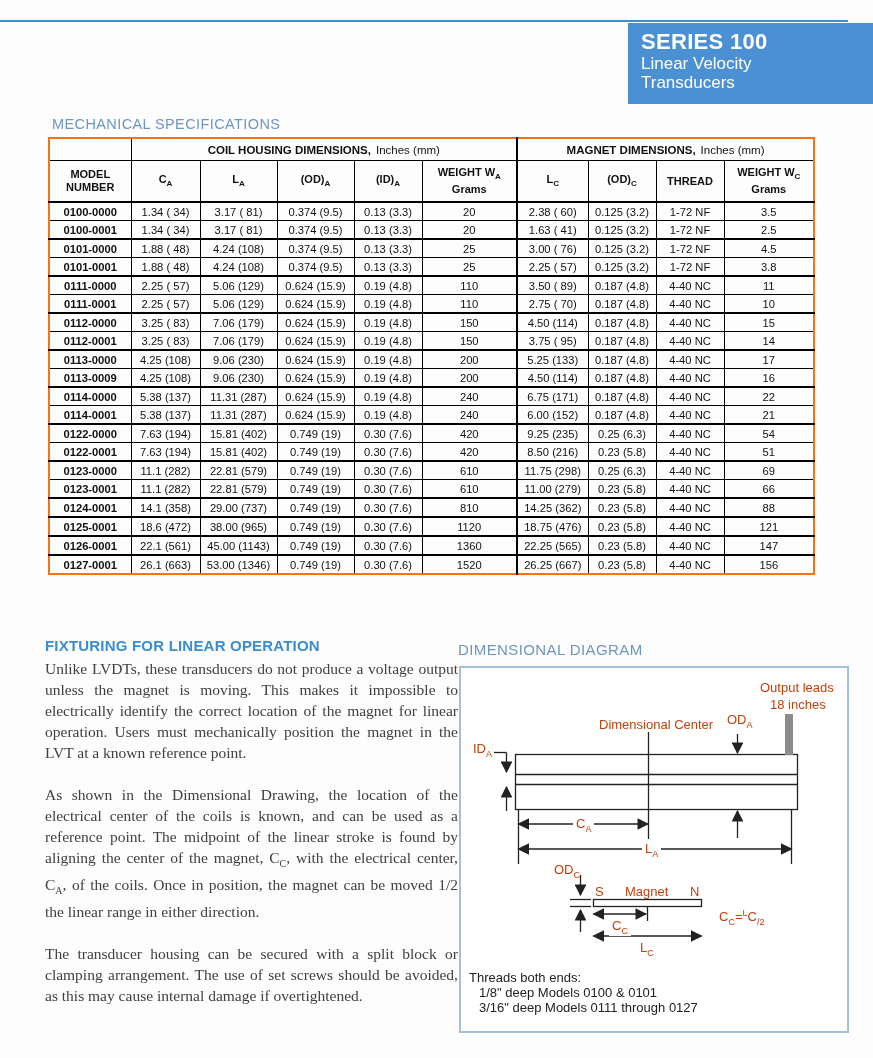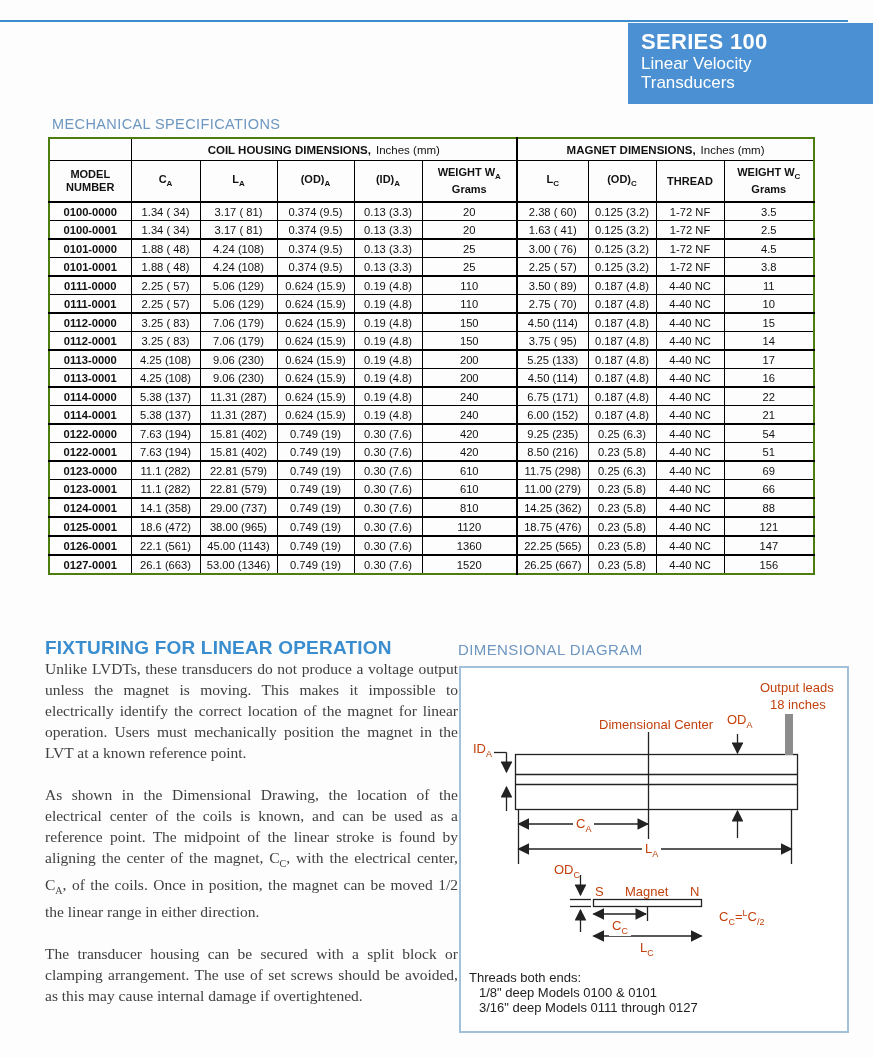--- a/index.html
+++ b/index.html
@@ -10,29 +10,29 @@
   #top-rule{position:absolute;left:0;top:20px;width:848px;height:2px;background:#3d8ccd;}
   #brand-box{position:absolute;left:628px;top:23px;width:248px;height:81px;background:#4a90d2;
              color:#fff;box-sizing:border-box;padding:7px 0 0 13px;}
   #brand-box .series{font-size:22px;font-weight:bold;line-height:24px;letter-spacing:.3px;}
   #brand-box .product{font-size:17px;line-height:19px;}
 
   
   .muted-title{position:absolute;font-size:14.5px;color:#6d96c0;letter-spacing:.4px;}
   #mech-title{left:52px;top:116px;}
   #diag-title{left:458px;top:641px;font-size:15px;}
-  #fixturing-title{position:absolute;left:45px;top:637px;font-size:19px;font-weight:bold;
+  #fixturing-title{position:absolute;left:45px;top:637px;font-size:15px;font-weight:bold;
                    color:#3a8ecf;letter-spacing:.2px;}
 
   
   #spec-table{position:absolute;left:48px;top:137px;width:765px;border-collapse:collapse;
               table-layout:fixed;}
   #spec-table th,#spec-table td{border:1px solid #000;text-align:center;vertical-align:middle;
               padding:0;font-size:11px;color:#111;overflow:hidden;}
-  #spec-table{border:2px solid #4d7c0f;}
+  #spec-table{border:2px solid #f97316;}
   #spec-table thead tr.group-row th{height:21px;font-size:11.5px;}
   #spec-table thead tr.cols-row th{height:40px;line-height:13px;border-bottom:2px solid #000;}
   #spec-table tbody td{height:17px;line-height:16px;font-size:11.2px;}
   #spec-table tbody td.model{font-weight:bold;}
   #spec-table .group-left{border-left:2px solid #000;}
   #spec-table tr.family-start td{border-top:2px solid #000;}
   .gh-norm{font-weight:normal;margin-left:5px;}
   .th-sub{font-size:8px;vertical-align:-3px;}
   .grams{font-weight:bold;}
 
@@ -229,21 +229,21 @@
           <td>9.06 (230)</td>
           <td>0.624 (15.9)</td>
           <td>0.19 (4.8)</td>
           <td>200</td>
           <td class="group-left">5.25 (133)</td>
           <td>0.187 (4.8)</td>
           <td>4-40 NC</td>
           <td>17</td>
         </tr>
         <tr>
-          <td class="model">0113-0001</td>
+          <td class="model">0113-0009</td>
           <td>4.25 (108)</td>
           <td>9.06 (230)</td>
           <td>0.624 (15.9)</td>
           <td>0.19 (4.8)</td>
           <td>200</td>
           <td class="group-left">4.50 (114)</td>
           <td>0.187 (4.8)</td>
           <td>4-40 NC</td>
           <td>16</td>
         </tr>

